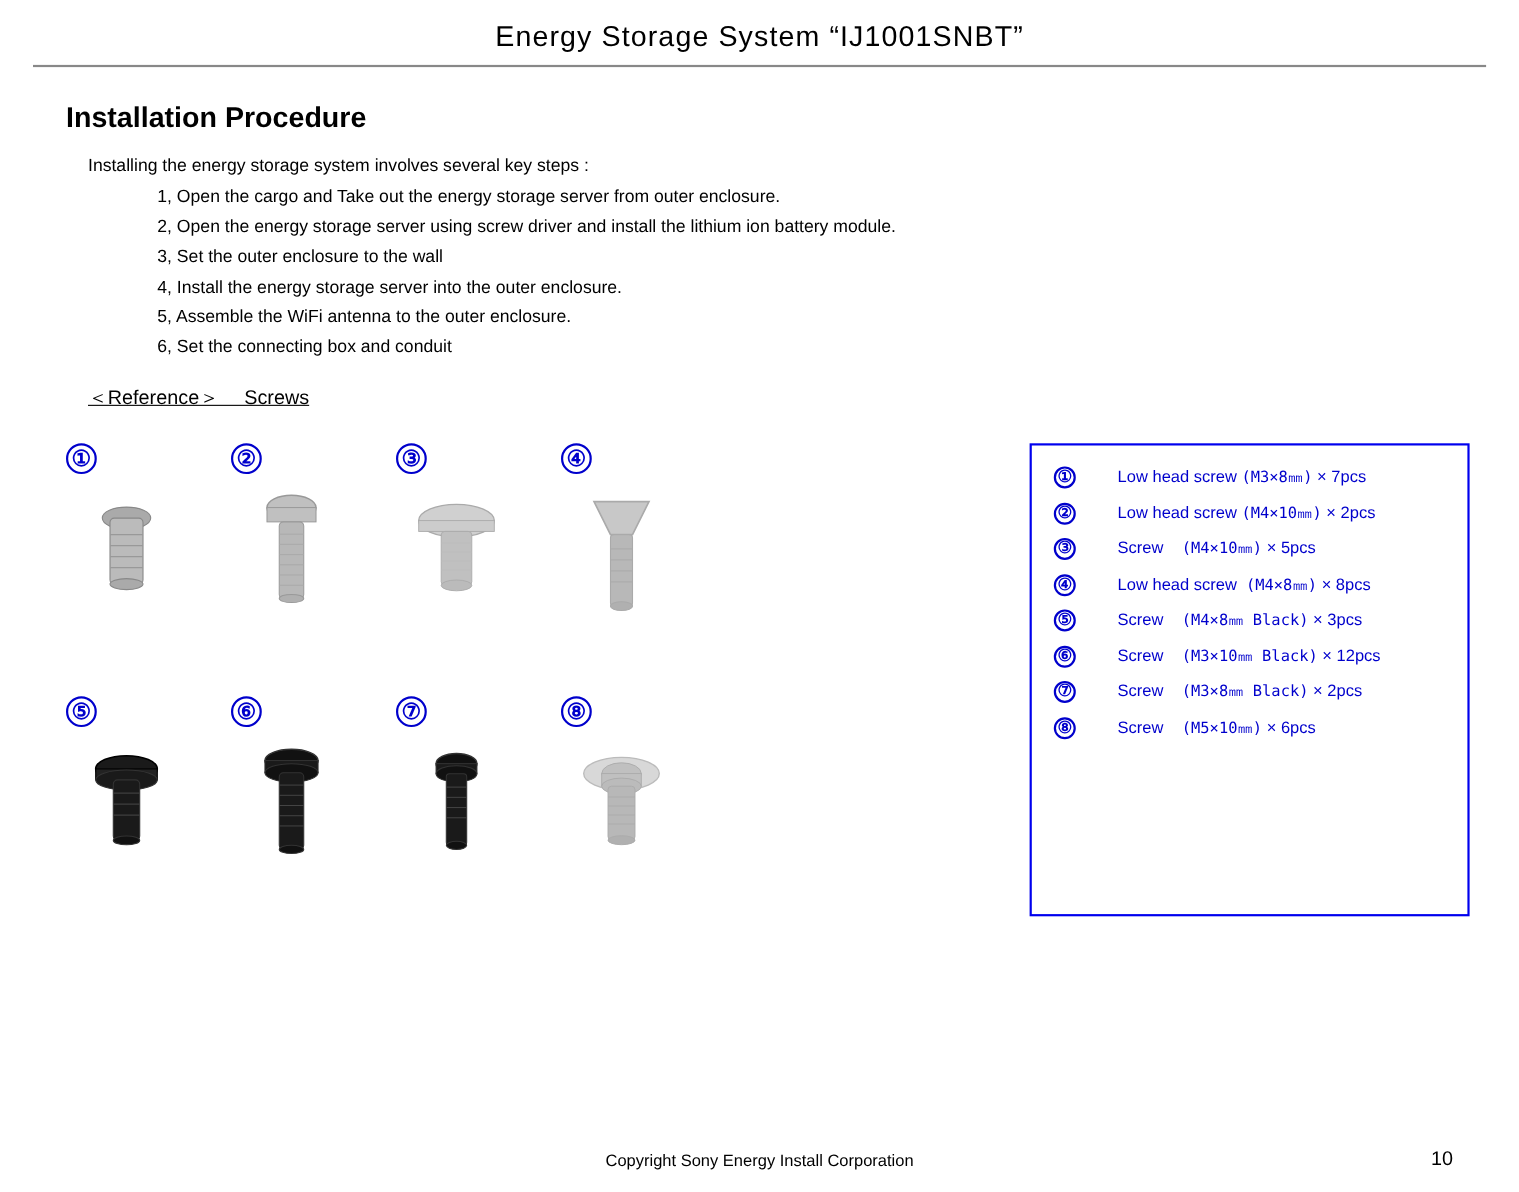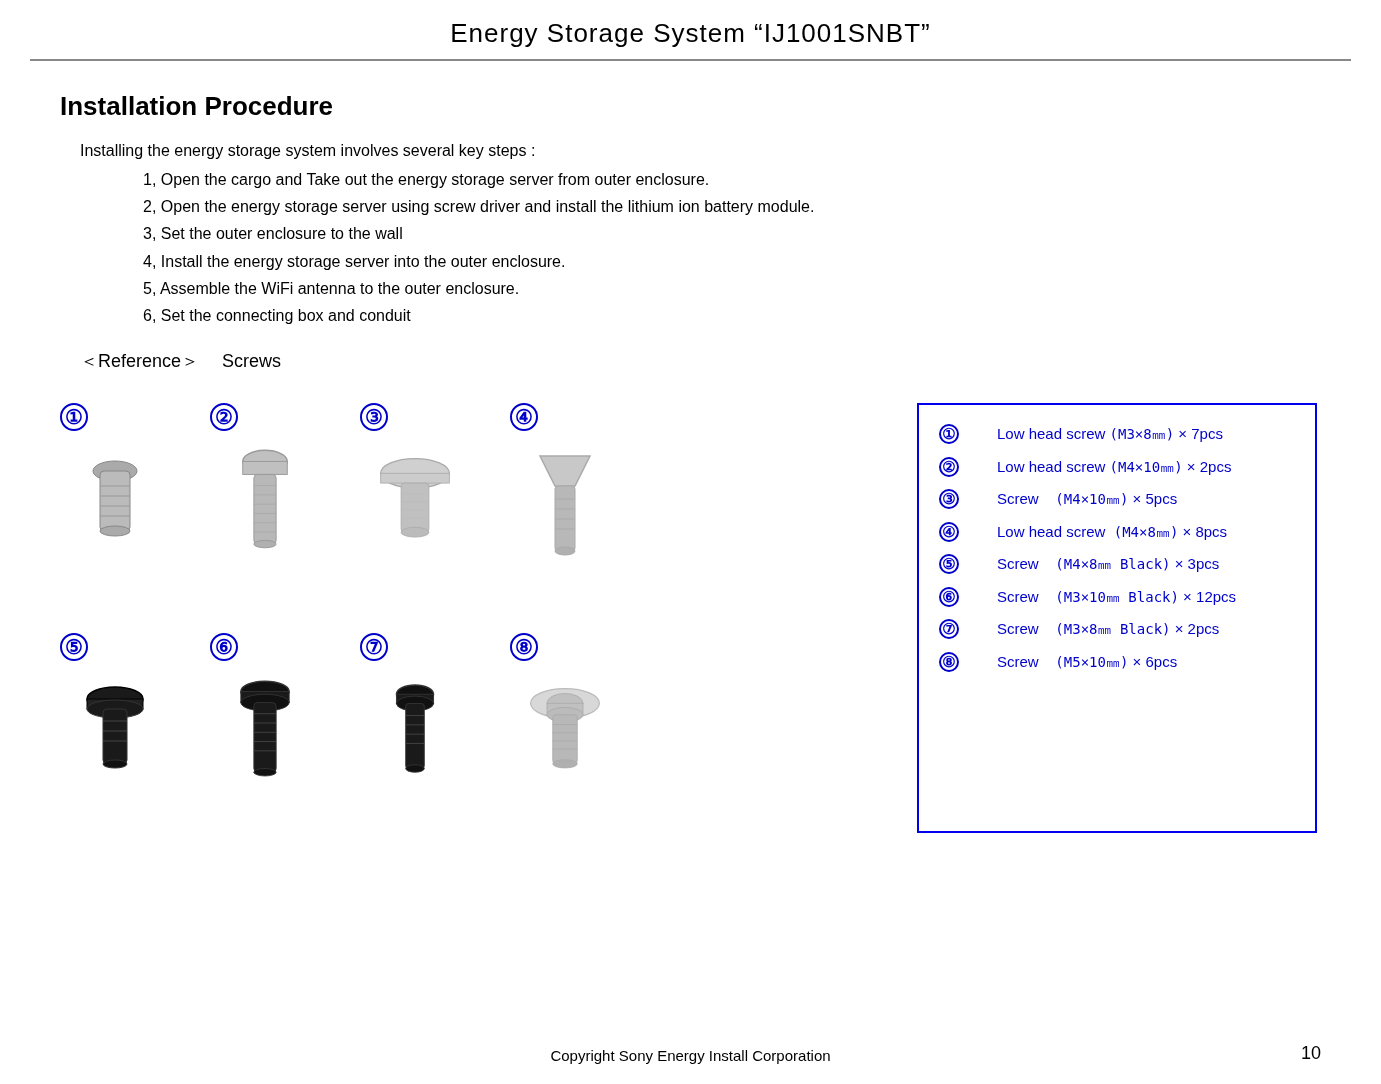--- a/index.html
+++ b/index.html
@@ -19,21 +19,21 @@
       margin: 0 30px;
     }
 
     .page-header-title {
       font-size: 26px;
       font-weight: normal;
       letter-spacing: 1px;
     }
 
     .page-content {
-      padding: 30px 64px 20px 60px;
+      padding: 30px 45px 20px 60px;
     }
 
     .section-title {
       font-size: 26px;
       font-weight: bold;
       margin-bottom: 20px;
     }
 
     .intro-text {
       font-size: 16px;
@@ -51,20 +51,21 @@
       line-height: 1.7;
       list-style: none;
       margin-left: 43px;
     }
 
     .reference-line {
       font-size: 18px;
       margin-left: 20px;
       margin-top: 20px;
       margin-bottom: 30px;
+      text-decoration: underline;
     }
 
     .screws-section {
       display: flex;
       flex-direction: row;
       gap: 30px;
       margin-left: 0px;
     }
 
     .screw-images {

